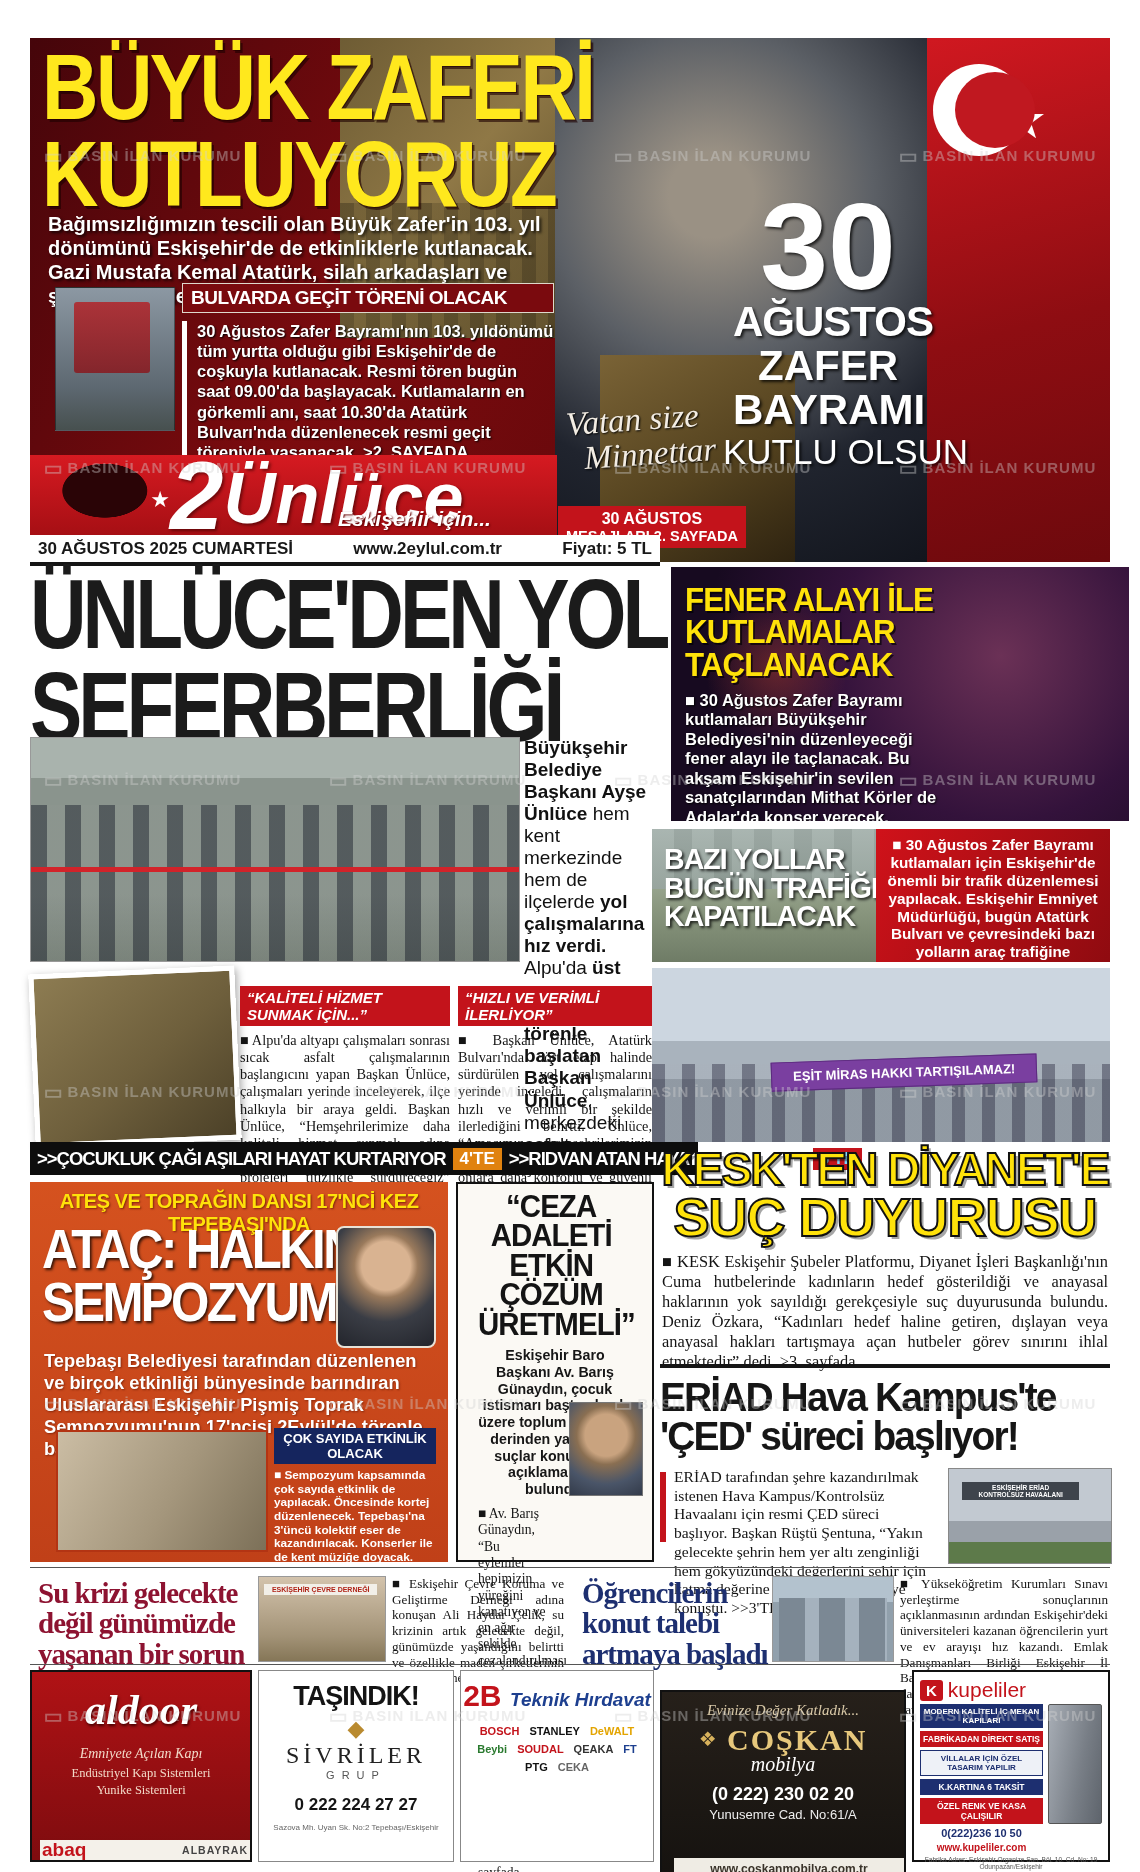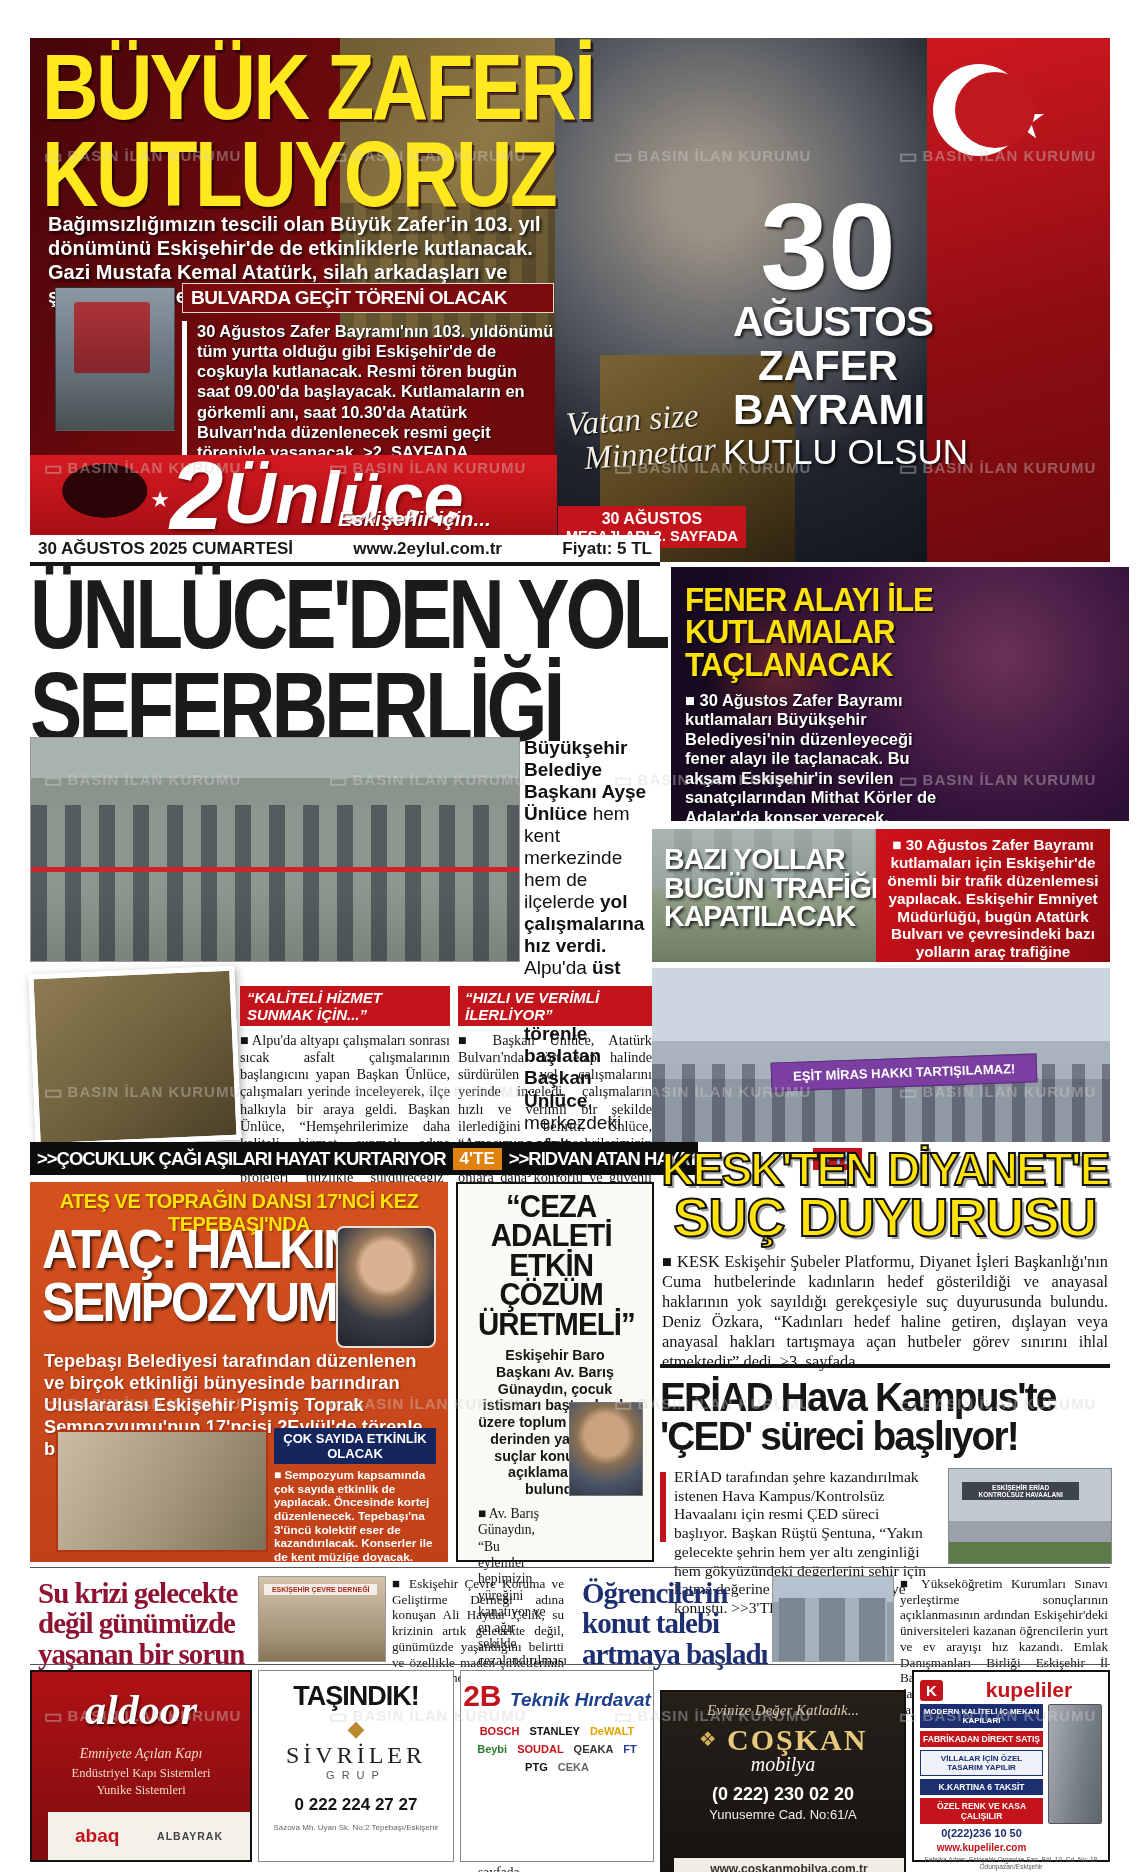--- a/index.html
+++ b/index.html
@@ -258,22 +258,22 @@
 
   <div class="abs" style="left:30px;top:1664px;width:1080px;height:1px;background:#555;"></div>
 
   <div class="abs" style="left:30px;top:1670px;width:222px;height:192px;border:2px solid #111;box-sizing:border-box;
               background:linear-gradient(#b01215,#7e0c0f);text-align:center;">
     <div class="serif" style="color:#fff;font-style:italic;font-weight:700;font-size:42px;margin-top:14px;
                 text-shadow:1px 2px 3px #400;">aldoor</div>
     <div class="serif" style="color:#f2d9c8;font-style:italic;font-size:14px;margin-top:12px;">Emniyete Açılan Kapı</div>
     <div class="serif" style="color:#f2d9c8;font-size:12.5px;margin-top:4px;">Endüstriyel Kapı Sistemleri</div>
     <div class="serif" style="color:#f2d9c8;font-size:12.5px;margin-top:2px;">Yunike Sistemleri</div>
-    <div style="position:absolute;left:16px;right:0;bottom:0;height:48px;background:#f4f1ea;display:flex;
-                align-items:center;justify-content:space-between;padding:0 27px;">
+    <div style="position:absolute;left:8px;right:0;bottom:0;height:20px;background:#f4f1ea;display:flex;
+                align-items:center;justify-content:space-between;padding:0 2px;">
       <span style="color:#c3131b;font-weight:800;font-size:19px;">abaq</span>
       <span style="color:#444;font-weight:700;font-size:10.5px;letter-spacing:1px;">ALBAYRAK</span>
     </div>
   </div>
 
   <div class="abs" style="left:258px;top:1670px;width:196px;height:192px;border:1px solid #888;box-sizing:border-box;
               background:#fff;text-align:center;">
     <div style="font-weight:900;font-size:27px;color:#141414;margin-top:10px;letter-spacing:-1px;">TAŞINDIK!</div>
     <div style="color:#b98a2f;font-size:22px;line-height:1;margin-top:6px;">◆</div>
     <div class="serif" style="font-size:24px;letter-spacing:4px;color:#222;margin-top:2px;">SİVRİLER</div>
@@ -313,21 +313,21 @@
     <div style="color:#eee;font-size:13px;margin-top:2px;">Yunusemre Cad. No:61/A</div>
     <div style="position:absolute;left:12px;right:0;bottom:0;height:22px;background:#efece4;display:flex;
                 align-items:center;justify-content:center;">
       <span style="color:#3a332a;font-weight:700;font-size:12px;">www.coskanmobilya.com.tr</span>
     </div>
   </div>
 
   <div class="abs" style="left:912px;top:1670px;width:198px;height:192px;border:2px solid #111;box-sizing:border-box;background:#fff;">
     <div style="display:flex;align-items:center;gap:5px;padding:6px 6px 2px 6px;">
       <span style="background:#c3131b;color:#fff;font-weight:900;font-size:15px;padding:2px 6px;border-radius:3px;">K</span>
-      <span style="color:#c3131b;font-weight:700;font-size:21px;margin-left:38px;">kupeliler</span>
+      <span style="color:#c3131b;font-weight:400;font-size:21px;">kupeliler</span>
     </div>
     <div style="display:flex;padding:0 6px;gap:5px;">
       <div style="flex:1;display:flex;flex-direction:column;gap:3px;">
         <span style="background:#1d2f70;color:#fff;font-weight:800;font-size:8px;text-align:center;padding:3px 1px;">MODERN KALİTELİ İÇ MEKAN KAPILARI</span>
         <span style="background:#c3131b;color:#fff;font-weight:800;font-size:8.5px;text-align:center;padding:3px 1px;">FABRİKADAN DİREKT SATIŞ</span>
         <span style="background:#eef1f7;color:#1d2f70;font-weight:800;font-size:8px;text-align:center;padding:3px 1px;border:1px solid #1d2f70;">VİLLALAR İÇİN ÖZEL TASARIM YAPILIR</span>
         <span style="background:#1d2f70;color:#fff;font-weight:800;font-size:8.5px;text-align:center;padding:3px 1px;">K.KARTINA 6 TAKSİT</span>
         <span style="background:#c3131b;color:#fff;font-weight:800;font-size:8.5px;text-align:center;padding:3px 1px;">ÖZEL RENK VE KASA ÇALIŞILIR</span>
         <span style="color:#1d2f70;font-weight:800;font-size:11px;text-align:center;">0(222)236 10 50</span>
         <span style="color:#c3131b;font-weight:700;font-size:10px;text-align:center;">www.kupeliler.com</span>

